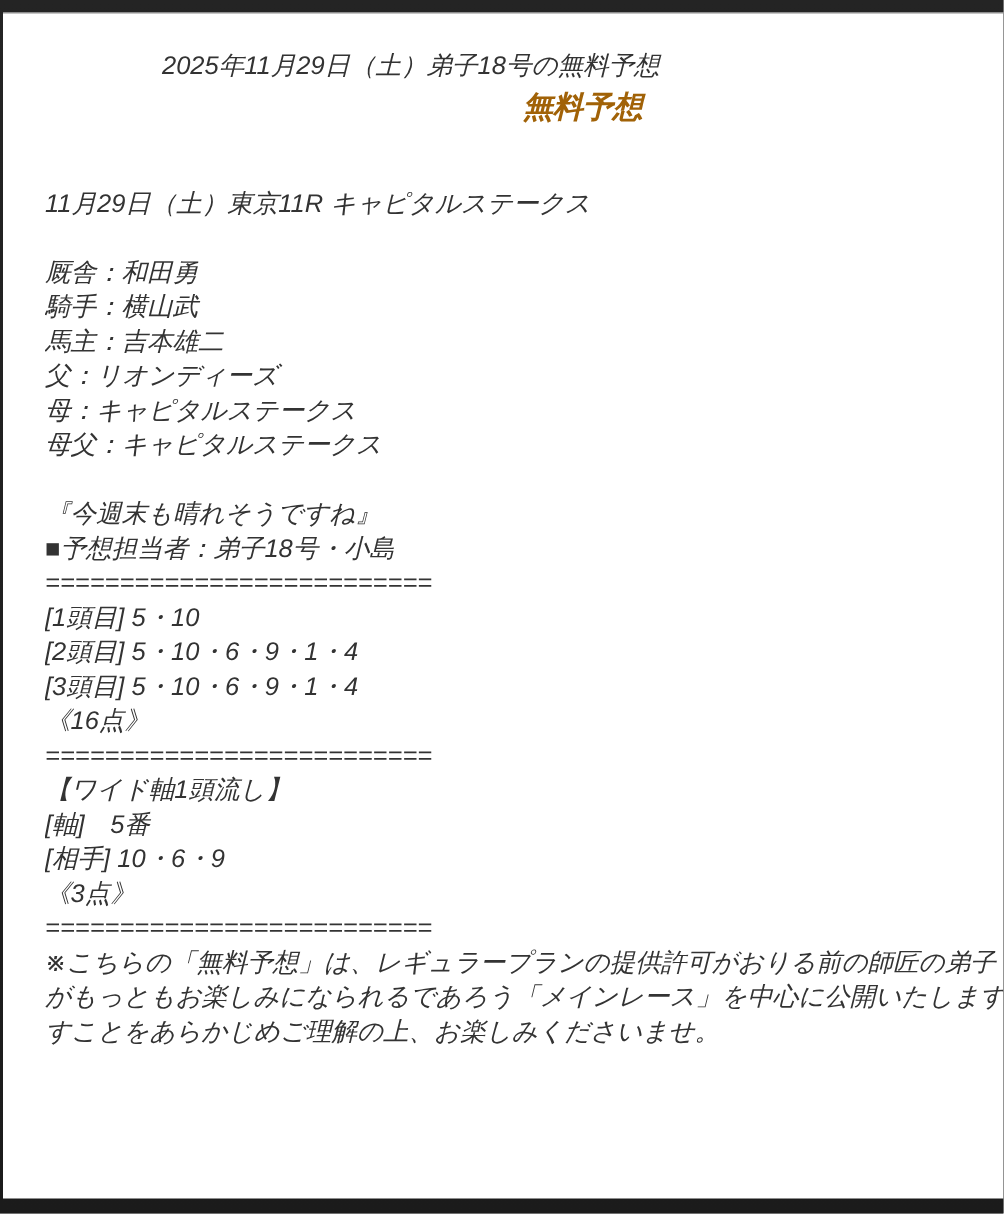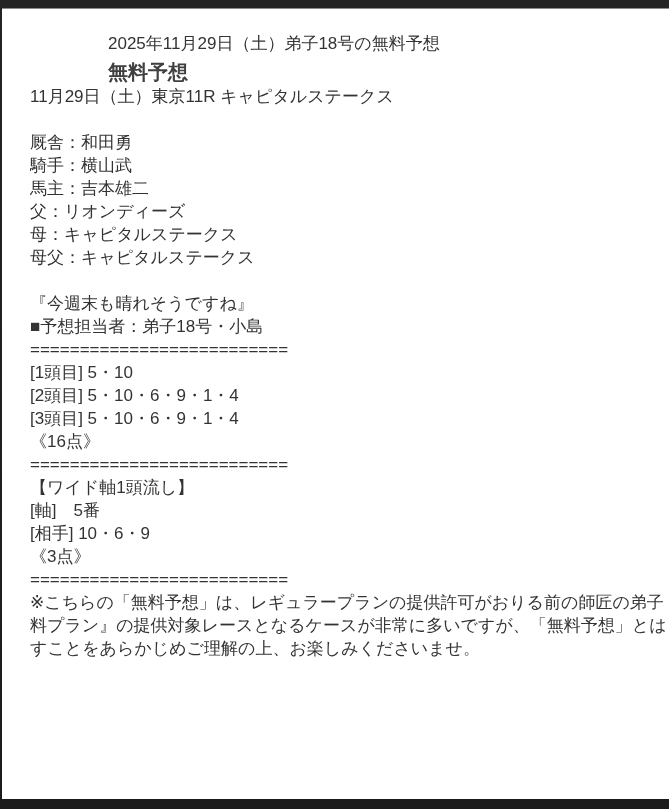--- a/index.html
+++ b/index.html
@@ -6,20 +6,21 @@
   html, body { width: 669px; height: 809px; overflow: hidden; }
   body {
     font-family: "Liberation Sans", "DejaVu Sans", sans-serif;
     background: #1d1d1d;
   }
   .frame {
     position: relative;
     width: 669px;
     height: 809px;
     background: linear-gradient(180deg, #242424 0%, #1b1b1b 100%);
+    font-style: italic;
   }
   .sheet {
     position: absolute;
     left: 2px;
     top: 8px;
     right: 0;
     bottom: 10px;
     background: #ffffff;
     border-top: 1px solid #8c8c8c;
     overflow: hidden;
@@ -30,25 +31,27 @@
   .date-title {
     font-size: 17px;
     color: #333333;
     line-height: 23px;
     white-space: nowrap;
   }
   .page-title {
     margin-top: 4px;
     font-size: 20px;
     font-weight: bold;
-    color: #404040;
+    color: #a16207;
     line-height: 26px;
     white-space: nowrap;
+    text-align: center;
   }
   .content {
+    margin-top: 39px;
     padding-left: 28px;
     font-size: 17px;
     color: #333333;
   }
   .line {
     line-height: 23px;
     white-space: nowrap;
     overflow: hidden;
   }
   .gap { height: 23px; }
@@ -98,18 +101,18 @@
       <div class="sep">==========================</div>
 
       <div class="line">【ワイド軸1頭流し】</div>
       <div class="line">[軸]　5番</div>
       <div class="line">[相手] 10・6・9</div>
       <div class="line">《3点》</div>
 
       <div class="sep">==========================</div>
 
       <div class="line">※こちらの「無料予想」は、レギュラープランの提供許可がおりる前の師匠の弟子</div>
-      <div class="line">料プラン』の提供対象レースとなるケースが非常に多いですが、「無料予想」とは</div>
+      <div class="line">がもっともお楽しみになられるであろう「メインレース」を中心に公開いたします</div>
       <div class="line">すことをあらかじめご理解の上、お楽しみくださいませ。</div>
     </div>
 
   </div>
 </div>
 
 </body></html>

